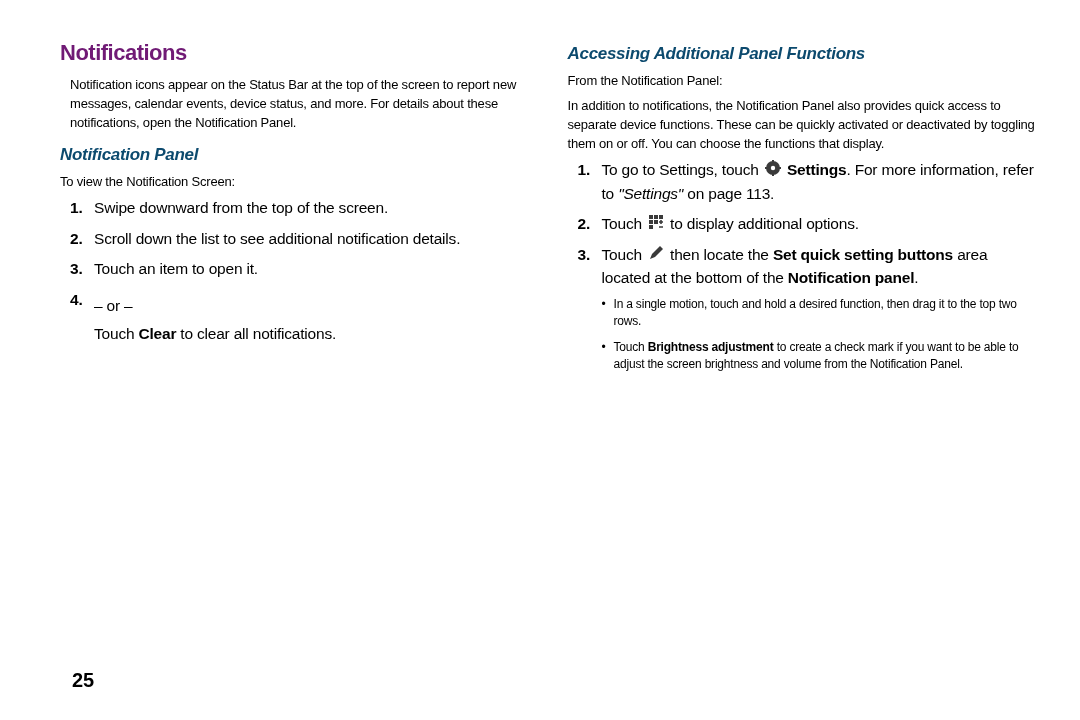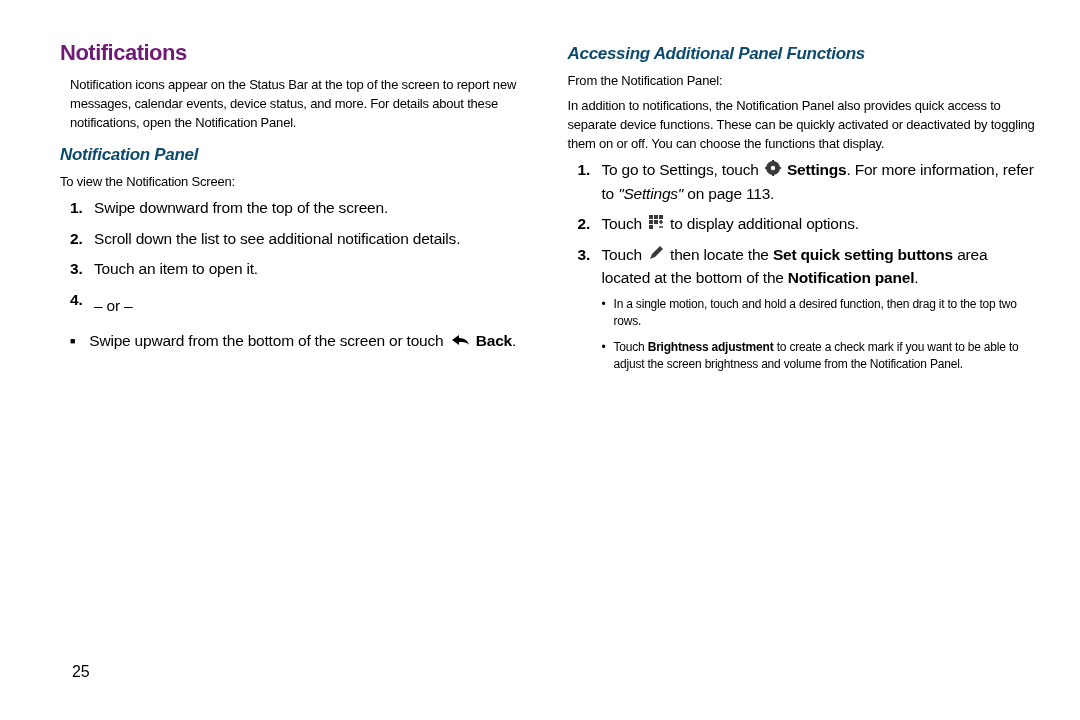--- a/index.html
+++ b/index.html
@@ -95,23 +95,24 @@
     }
     .b { font-weight: bold; }
     .ref { font-style: italic; }
     .icon {
       display: inline-block;
       vertical-align: middle;
       margin: 0 2px;
     }
     .pgnum {
       position: absolute;
-      bottom: 39px;
+      bottom: 28px;
       left: 72px;
-      font-size: 16px;
+      font-size: 20px;
+      font-weight: bold;
     }
     .condensed {
       font-family: "Arial Narrow", Arial, sans-serif;
       font-stretch: condensed;
     }
   </style>
 </head>
 <body>
 
 <div class="columns">
@@ -130,36 +131,24 @@
           <span class="content">Scroll down the list to see additional notification details.</span>
         </li>
       <li>
           <span class="num">3.</span>
           <span class="content">Touch an item to open it.</span>
         </li>
       <li>
           <span class="num">4.</span>
           <span class="content">
         <div class="sub-p">– or –</div>
+        <div class="sub-p"><span>Touch </span><span class="b">Clear</span><span> to clear all notifications.</span></div>
       </span>
         </li>
     </ol>
-    <ul class="square">
-      <li>
-          <span>
-        <span>Swipe upward from the bottom of the screen or touch </span>
-        <span class="icon">
-          <svg width="20" height="14" viewBox="0 0 20 14">
-                <path d="M2 7 L9 2 L9 5 C15 5 18 8 19 12 C17 9 13 9 9 9 L9 12 Z" fill="#000"></path>
-              </svg>
-        </span>
-        <span class="b">Back</span><span>.</span>
-      </span>
-        </li>
-    </ul>
   </div>
 
   <div class="col">
     <h2 class="sub" style="margin-top:4px">Accessing Additional Panel Functions</h2>
     <p class="body noindent">From the Notification Panel:</p>
     <p class="body" style="margin-left:0">In addition to notifications, the Notification Panel also provides quick access to separate device functions. These can be quickly activated or deactivated by toggling them on or off. You can choose the functions that display.</p>
     <ol class="numbered">
       <li>
           <span class="num">1.</span>
           <span class="content">

